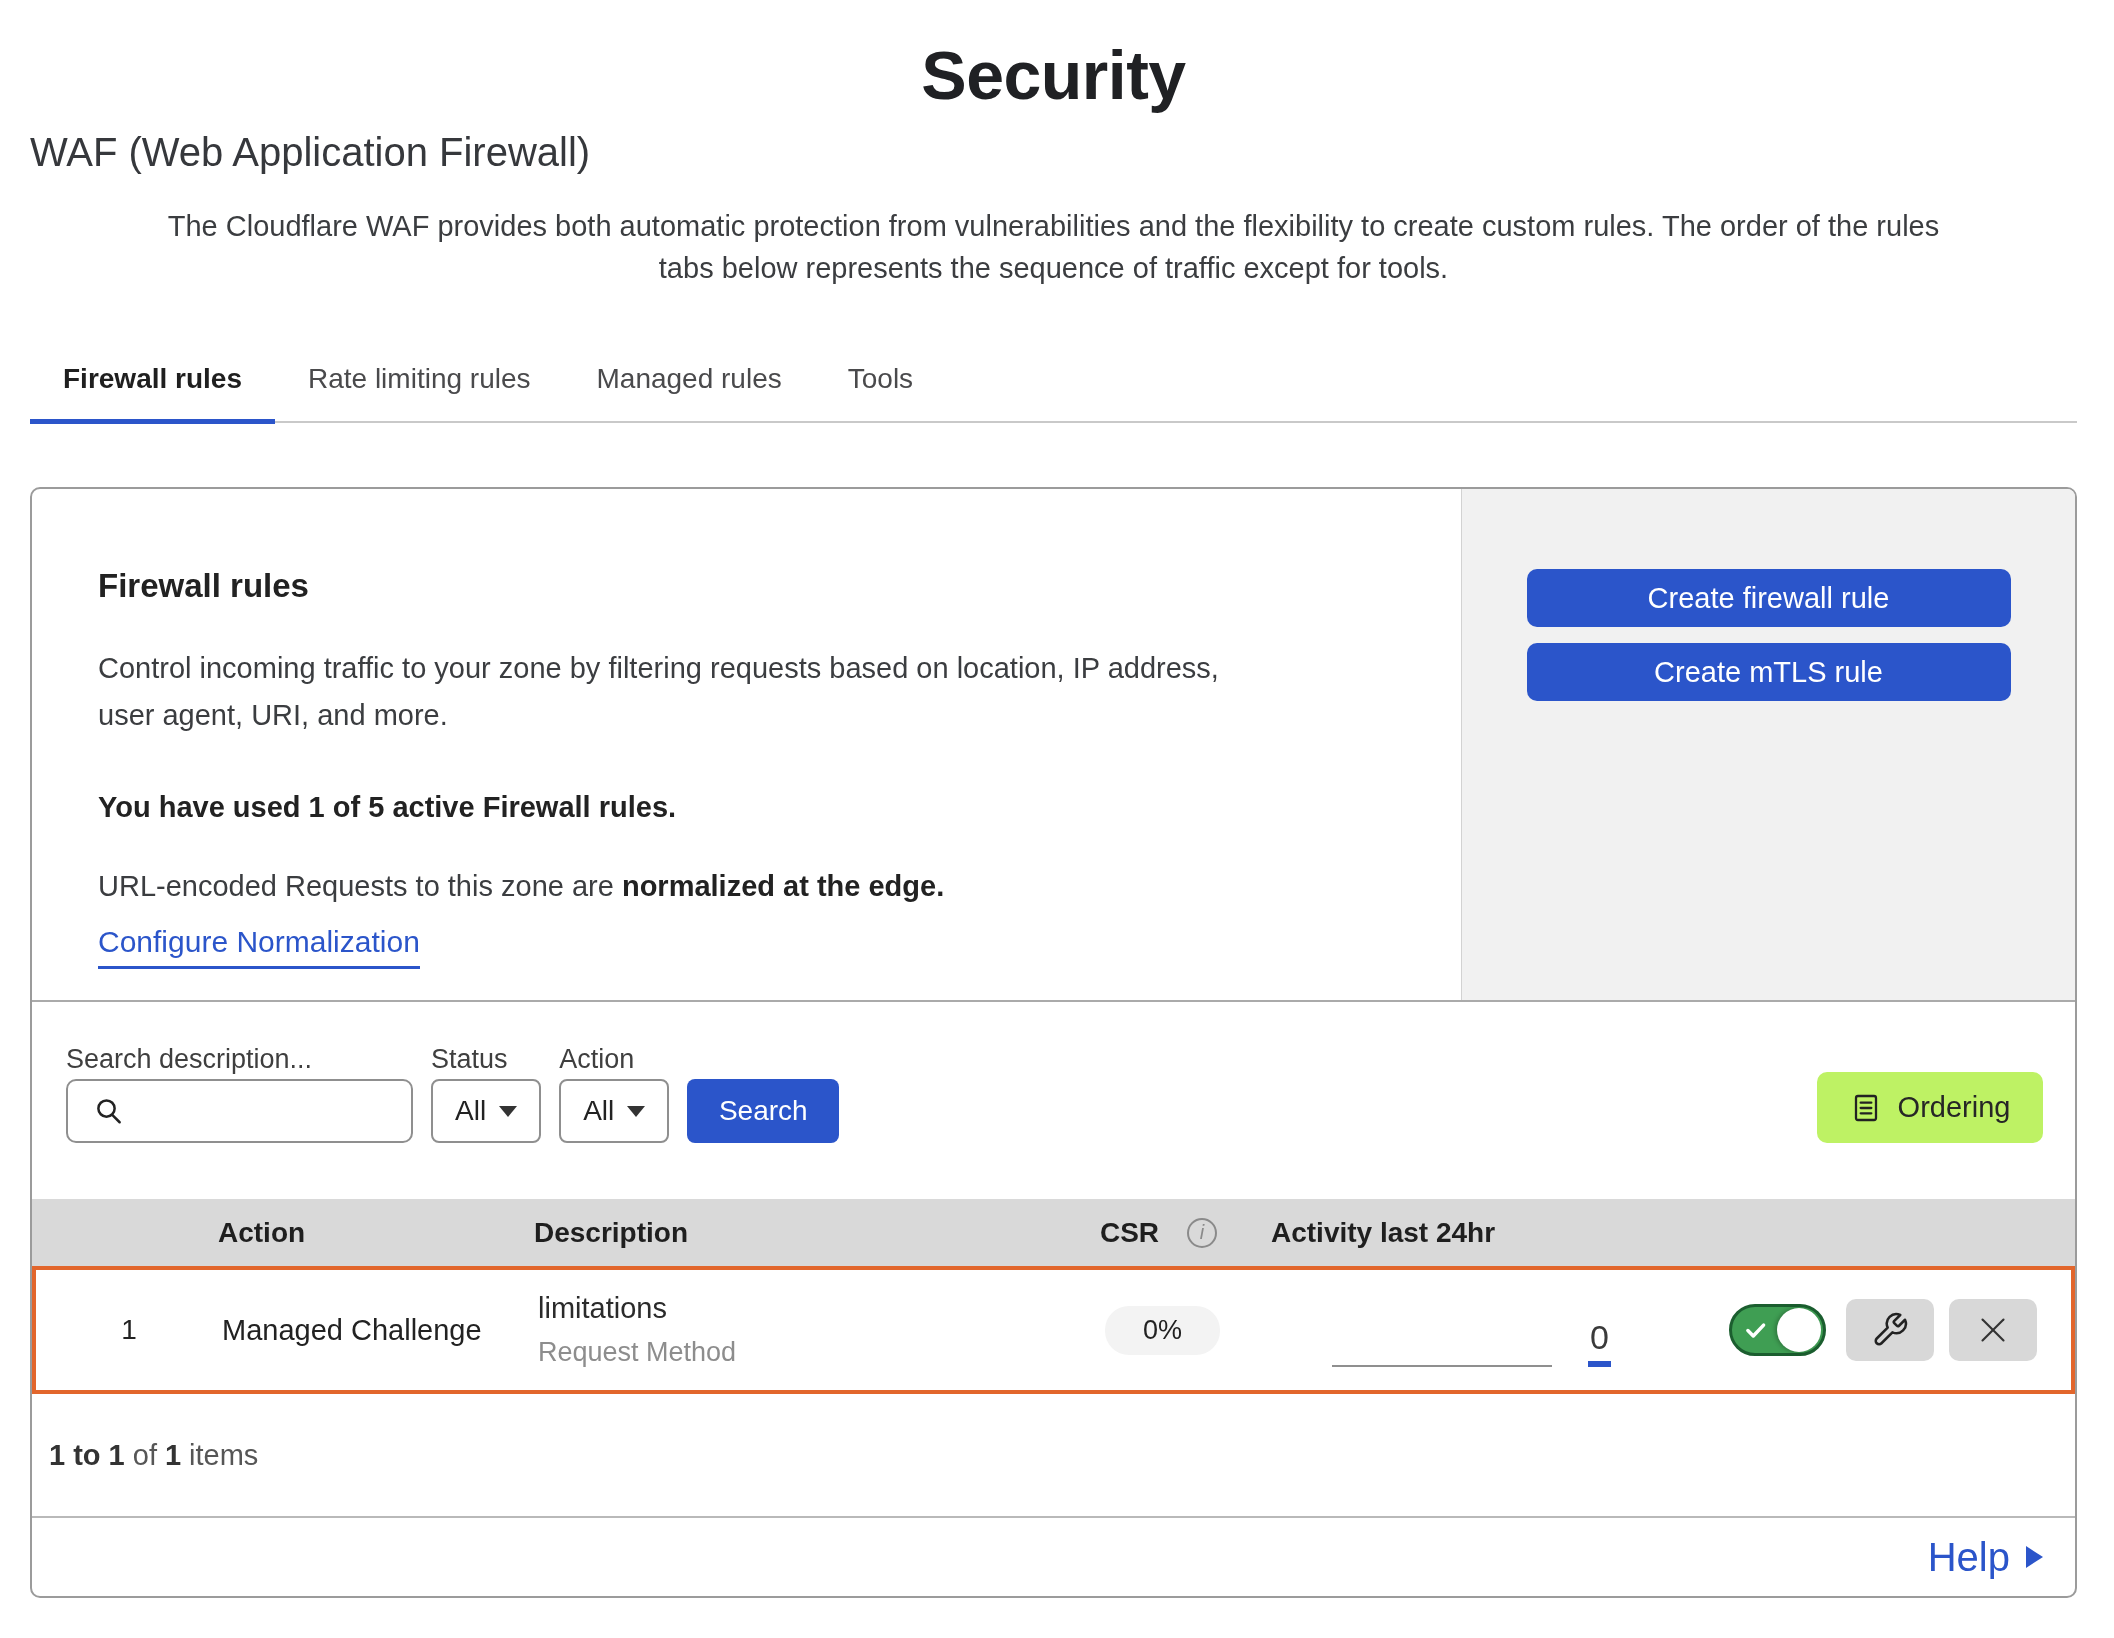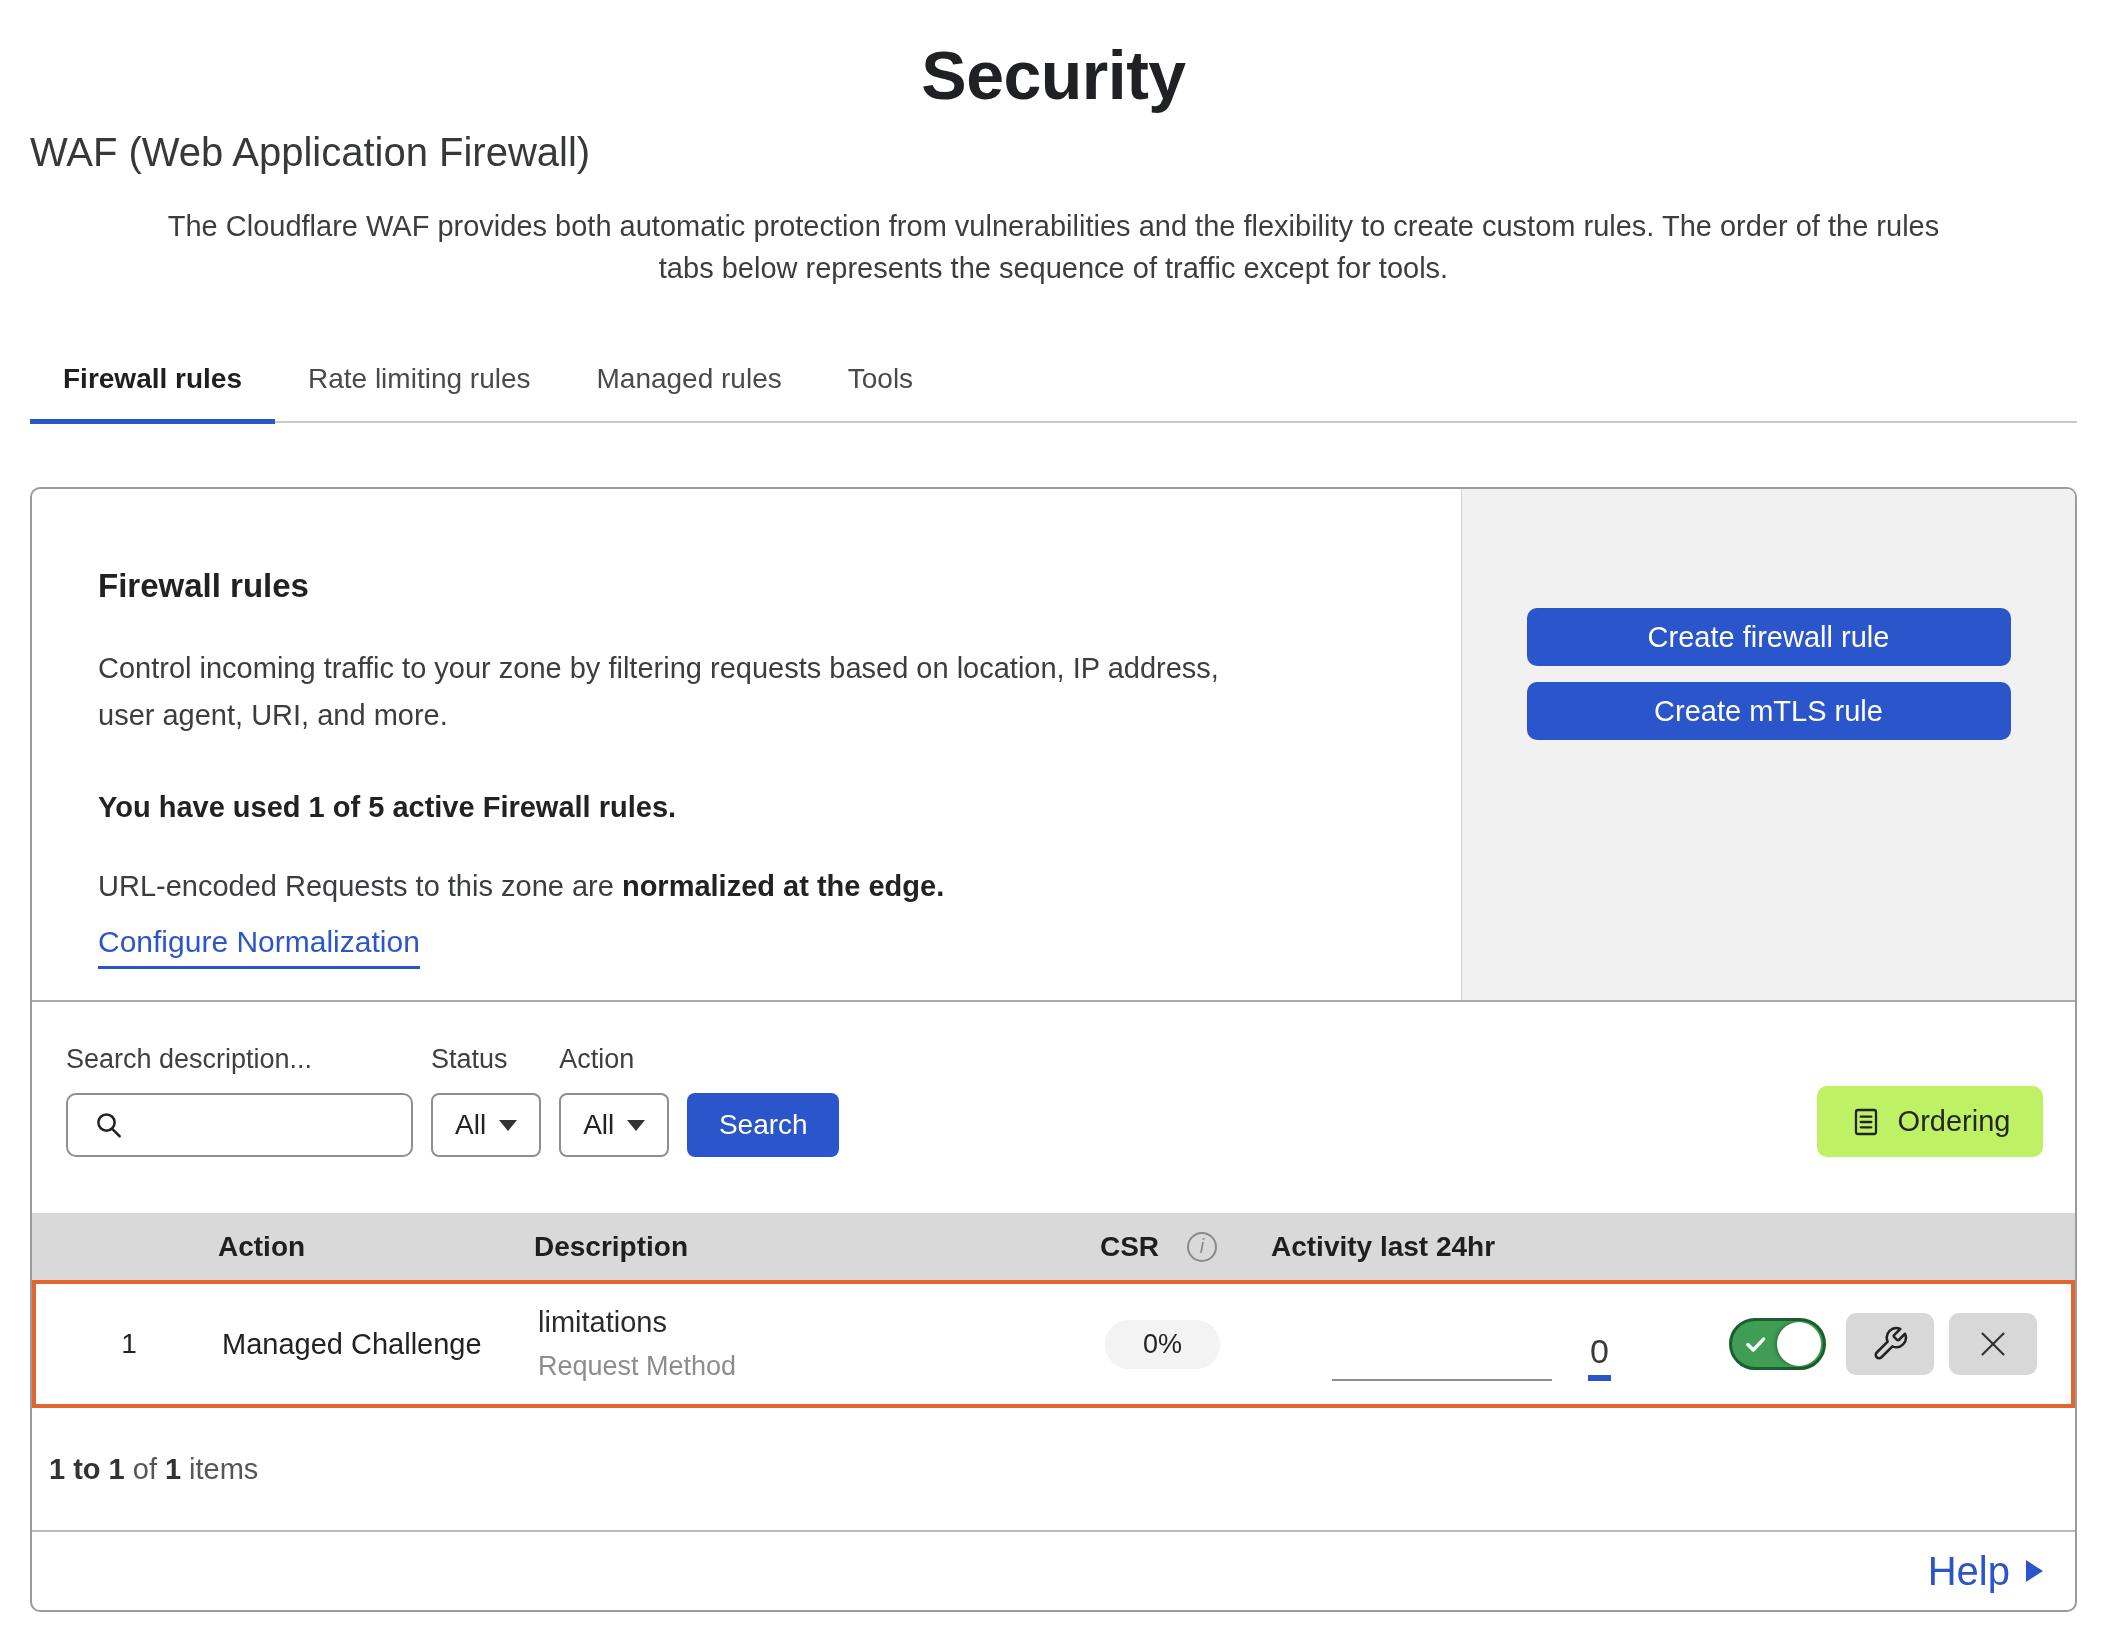--- a/index.html
+++ b/index.html
@@ -35,31 +35,31 @@
   .panel-body{font-size:29px;line-height:47px;color:#3b3d40;margin:0;}
   .usage{font-size:29px;font-weight:700;color:#222;margin:52px 0 0 0;}
   .norm{font-size:29px;color:#3b3d40;margin:46px 0 0 0;}
   .norm b{color:#222;}
   .cfg-link{
     display:inline-block;margin-top:22px;font-size:30px;color:#2b55ca;text-decoration:none;
     border-bottom:3px solid #2b55ca;padding-bottom:7px;cursor:pointer;
   }
   .top-right{
     width:614px;box-sizing:border-box;background:#f1f1f1;border-left:1px solid #d2d2d2;
-    display:flex;flex-direction:column;align-items:center;padding-top:119px;gap:16px;
+    display:flex;flex-direction:column;align-items:center;padding-top:80px;gap:16px;
   }
   .btn-blue{
     width:484px;height:58px;background:#2b55ca;color:#fff;border:none;border-radius:10px;
     font-size:29px;font-family:inherit;cursor:pointer;
   }
 
   
   .filters{display:flex;align-items:flex-end;padding:42px 32px 56px 34px;}
   .fgroup{display:flex;flex-direction:column;margin-right:18px;}
-  .flabel{font-size:27px;color:#3f3f3f;margin-bottom:18px;}
+  .flabel{font-size:27px;color:#3f3f3f;margin-bottom:4px;}
   .search-box{
     width:347px;height:64px;box-sizing:border-box;border:2px solid #8f8f8f;border-radius:10px;
     display:flex;align-items:center;padding-left:26px;background:#fff;
   }
   .search-box input{
     border:none;outline:none;font-size:28px;flex:1;margin-left:14px;font-family:inherit;min-width:0;background:transparent;
   }
   .dropdown{
     height:64px;box-sizing:border-box;border:2px solid #8f8f8f;border-radius:8px;background:#fff;
     display:flex;align-items:center;justify-content:center;gap:13px;font-size:28px;color:#222;

